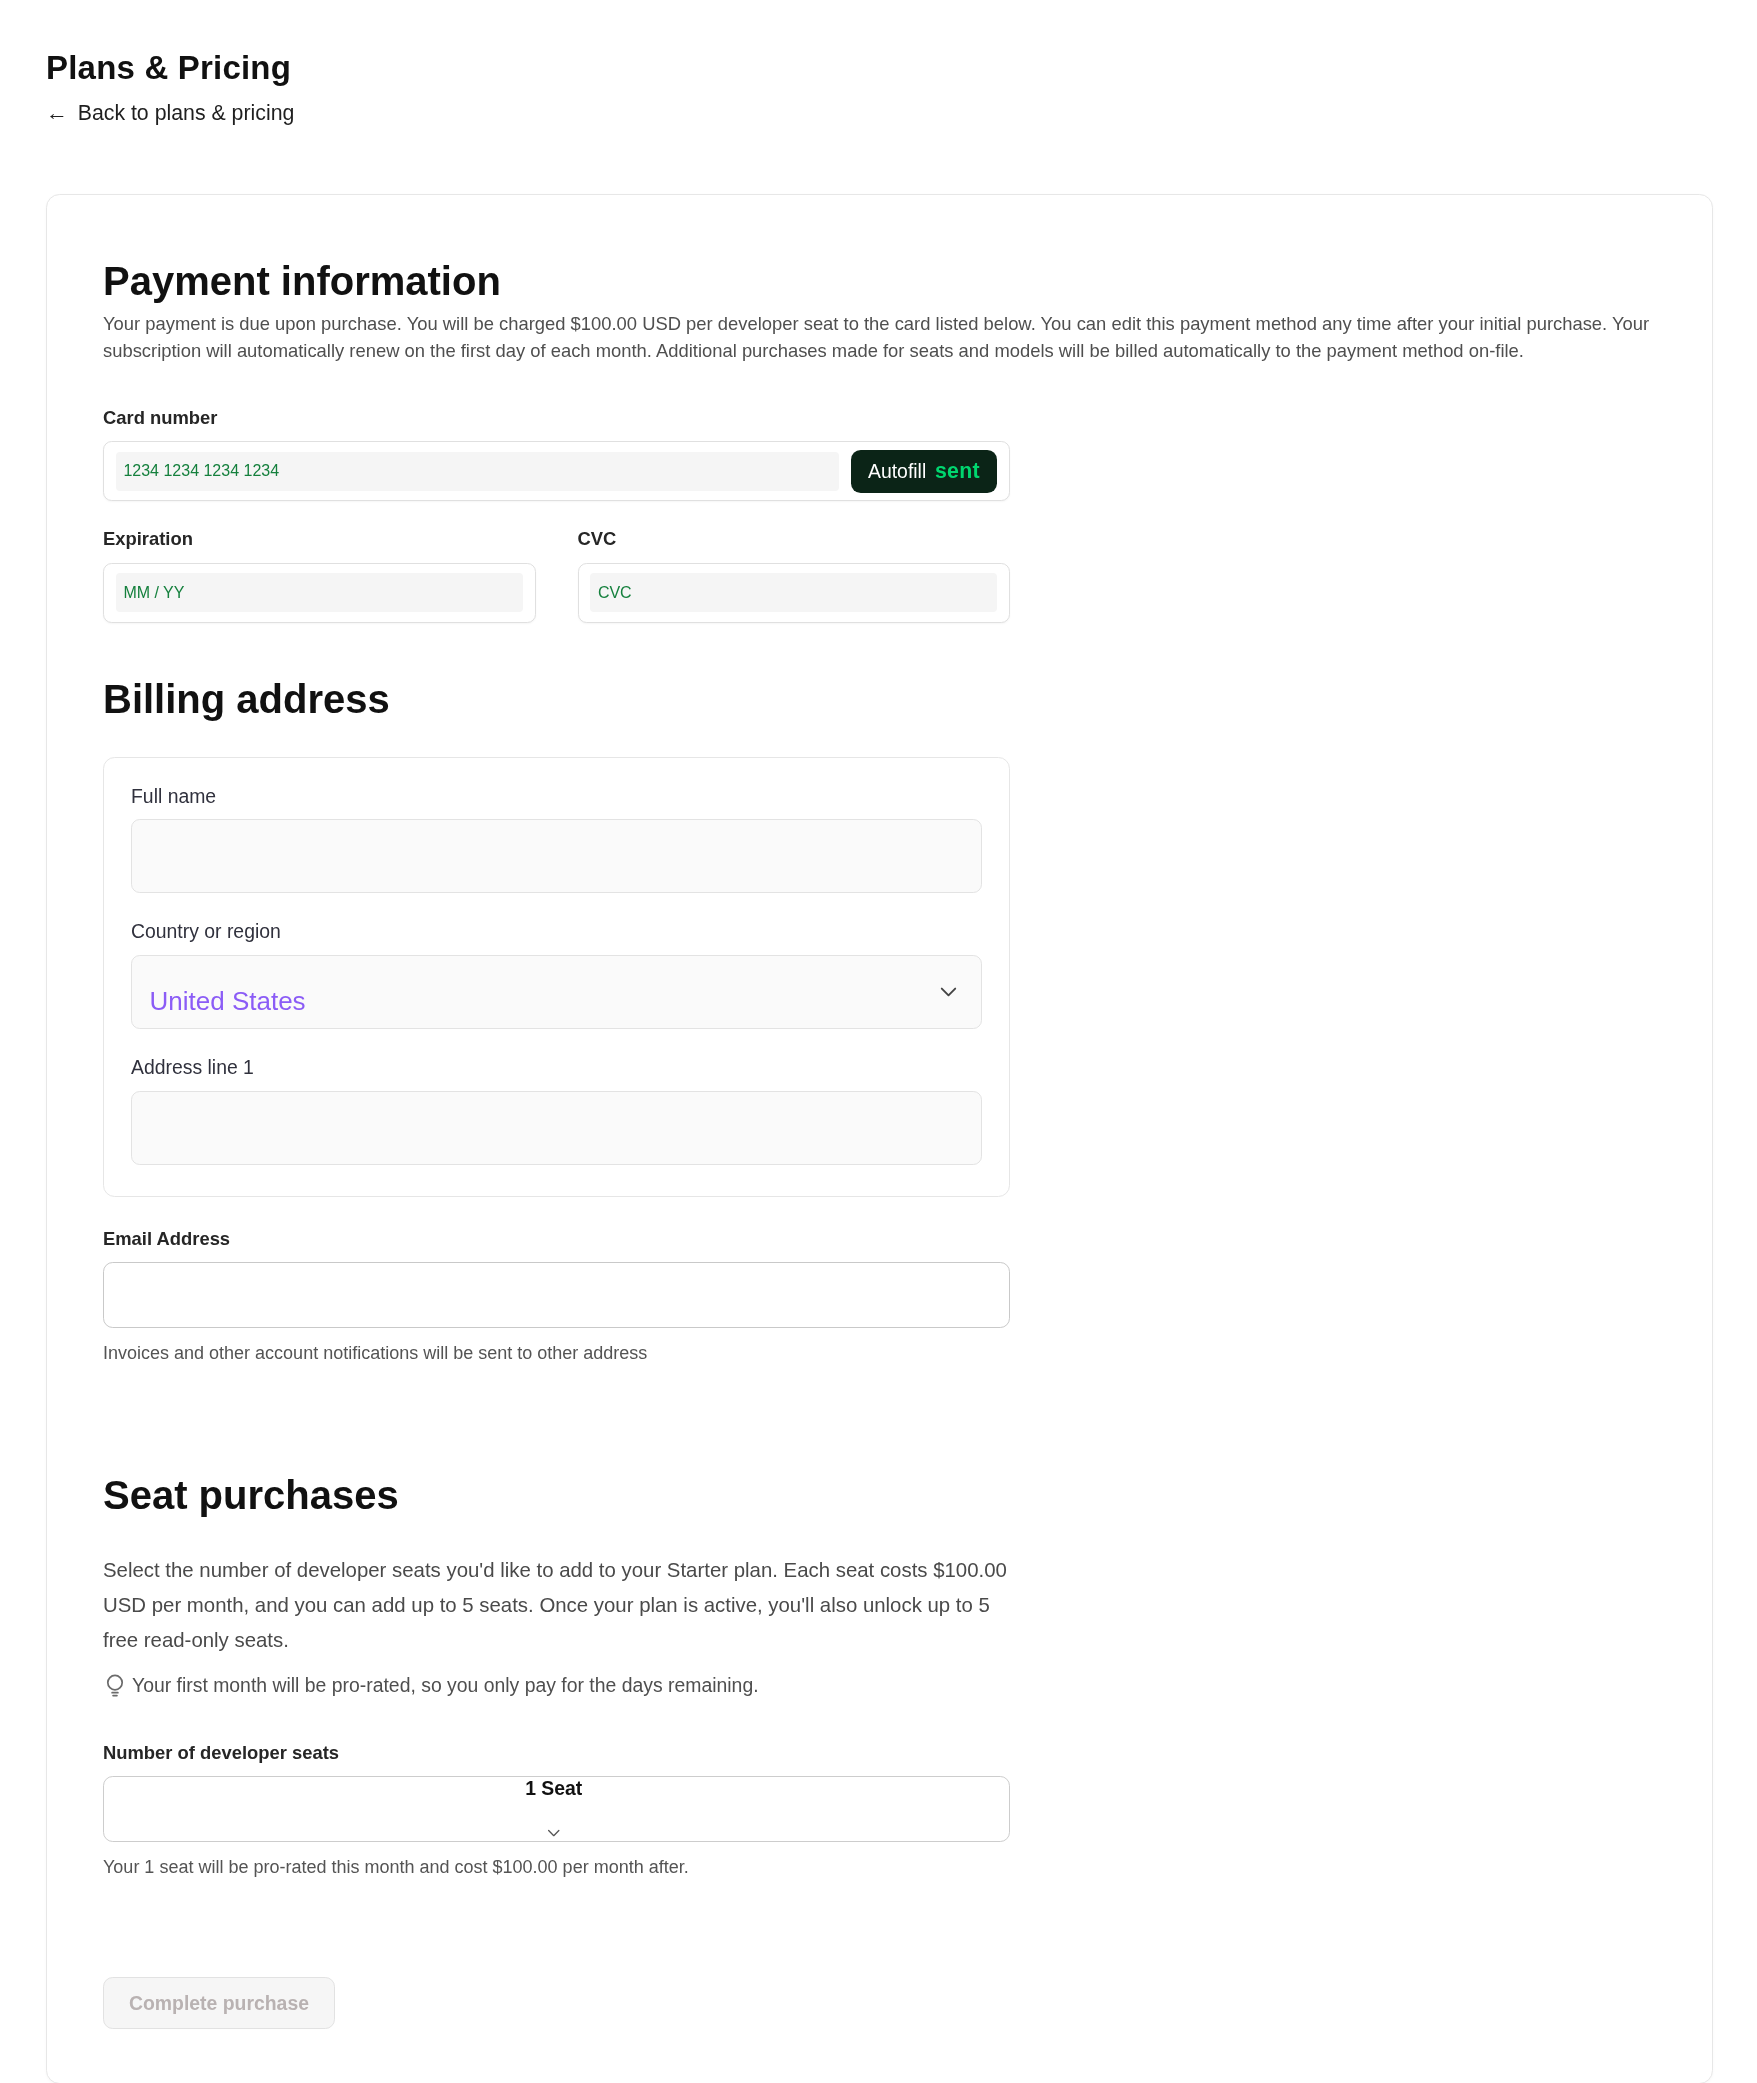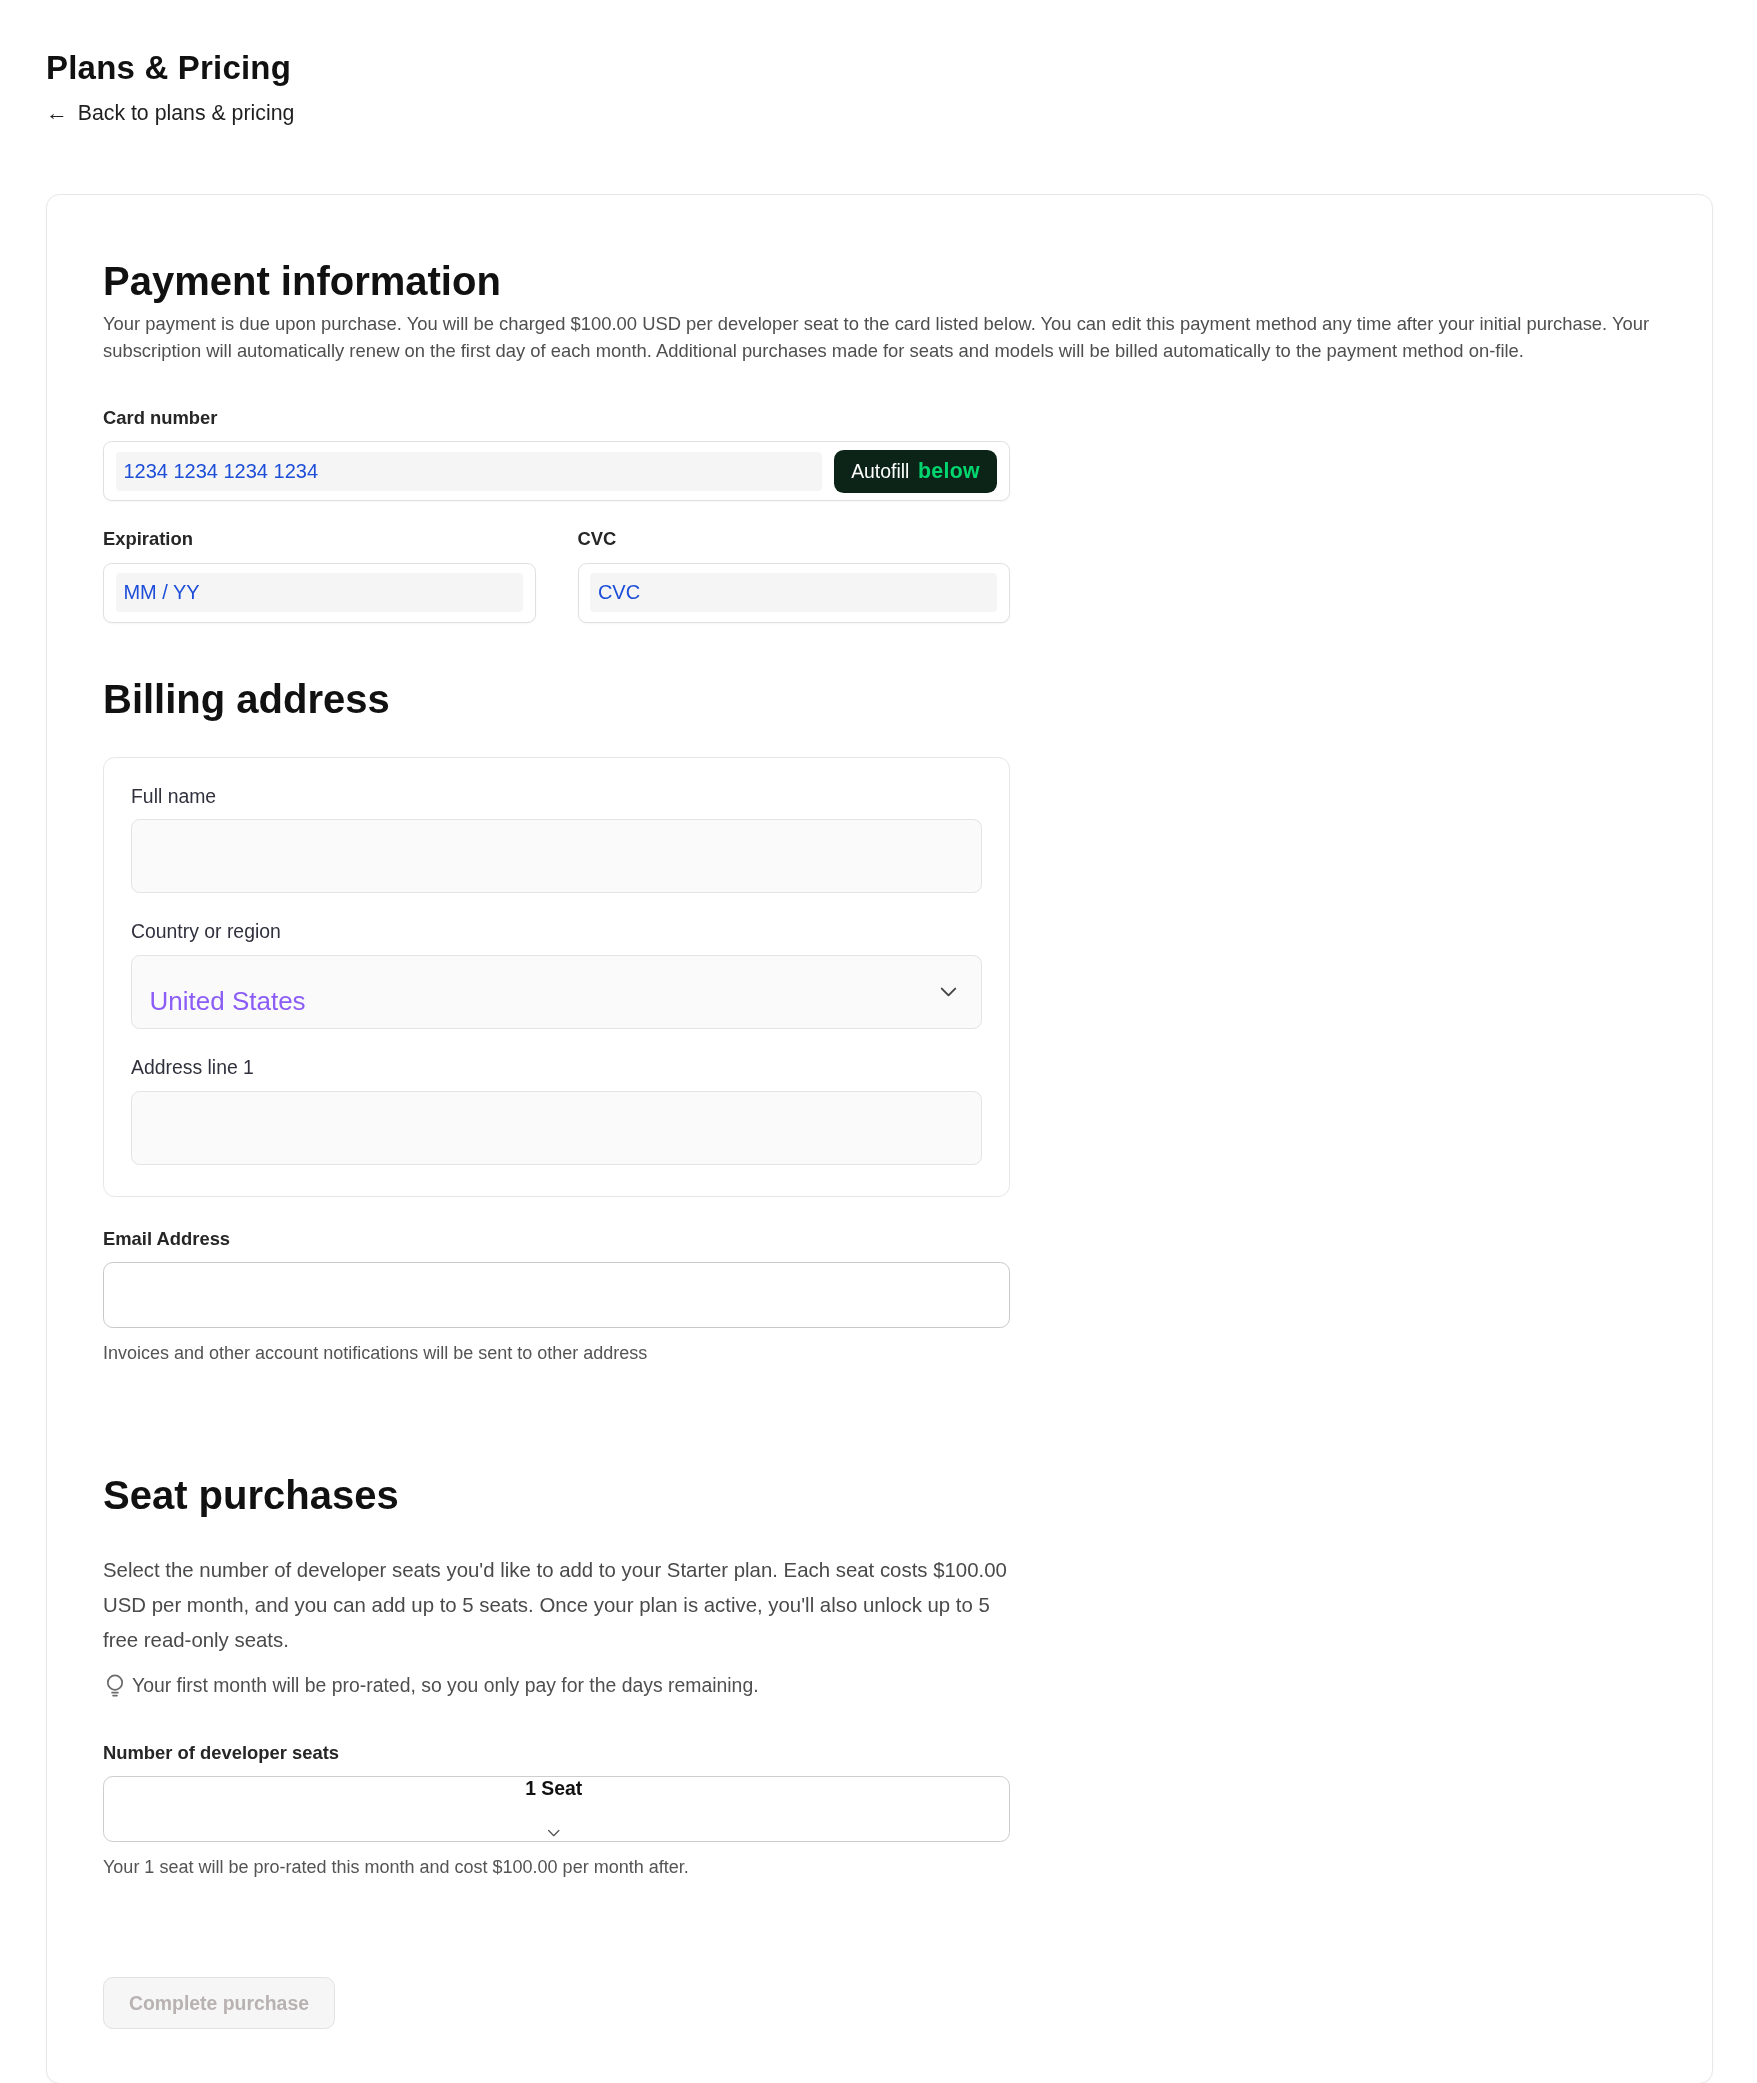--- a/index.html
+++ b/index.html
@@ -80,21 +80,21 @@
   }
   .skeleton {
     flex: 1;
     height: 39px;
     background: #f5f5f5;
     border-radius: 3.9px;
     display: flex;
     align-items: center;
     padding-left: 7.8px;
   }
-  .skeleton span { font-size: 20px; color: #1d4ed8; }
+  .skeleton span { font-size: 16px; color: #15803d; }
 
   .autofill-pill {
     flex: 0 0 auto;
     background: #0b2417;
     border: none;
     border-radius: 9.7px;
     height: 43px;
     padding: 0 17.5px;
     display: flex;
     align-items: center;
@@ -245,21 +245,21 @@
     <p class="payment-desc">Your payment is due upon purchase. You will be charged $100.00 USD per developer seat to the card listed below. You can edit this payment method any time after your initial purchase. Your subscription will automatically renew on the first day of each month. Additional purchases made for seats and models will be billed automatically to the payment method on-file.</p>
 
     <div class="card-number-block">
       <label class="field-label">Card number</label>
       <div class="stripe-input">
         <div class="skeleton">
           <span>1234 1234 1234 1234</span>
         </div>
         <button class="autofill-pill">
           <span class="autofill-text">Autofill</span>
-          <span class="autofill-brand">below</span>
+          <span class="autofill-brand">sent</span>
         </button>
       </div>
     </div>
 
     <div class="exp-cvc-row">
       <div class="half">
         <label class="field-label">Expiration</label>
         <div class="stripe-input">
           <div class="skeleton">
             <span>MM / YY</span>

